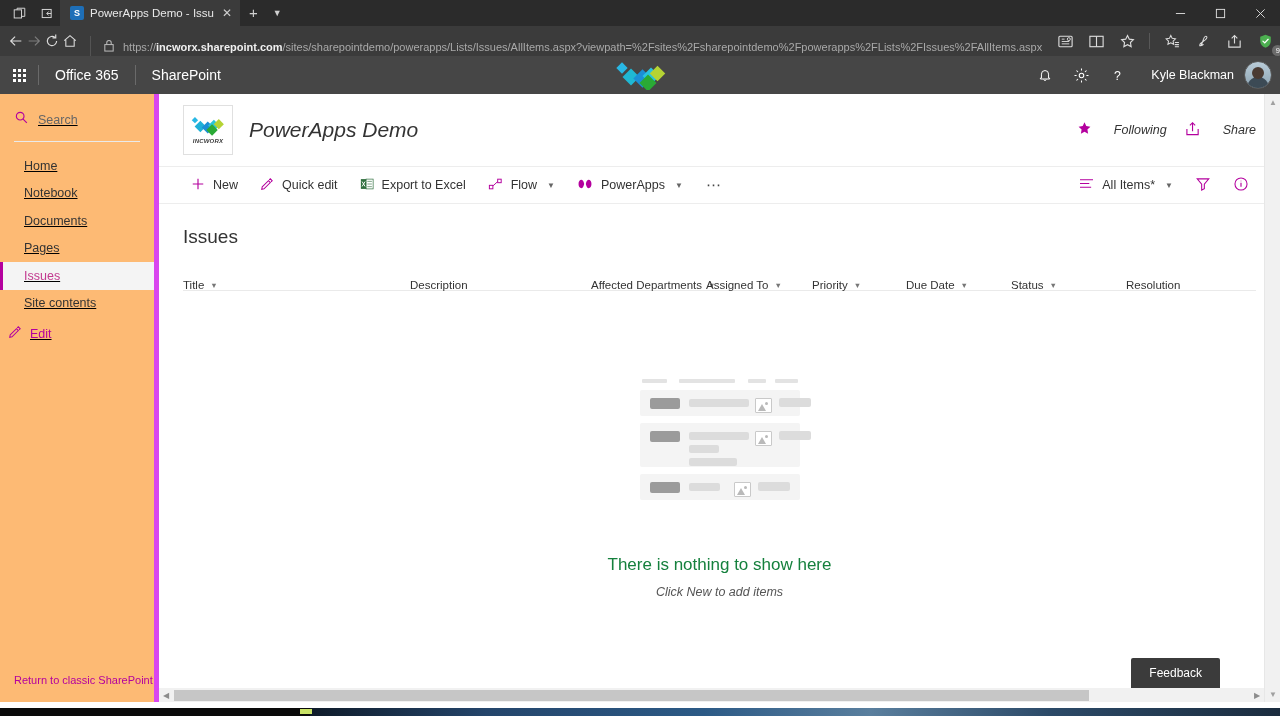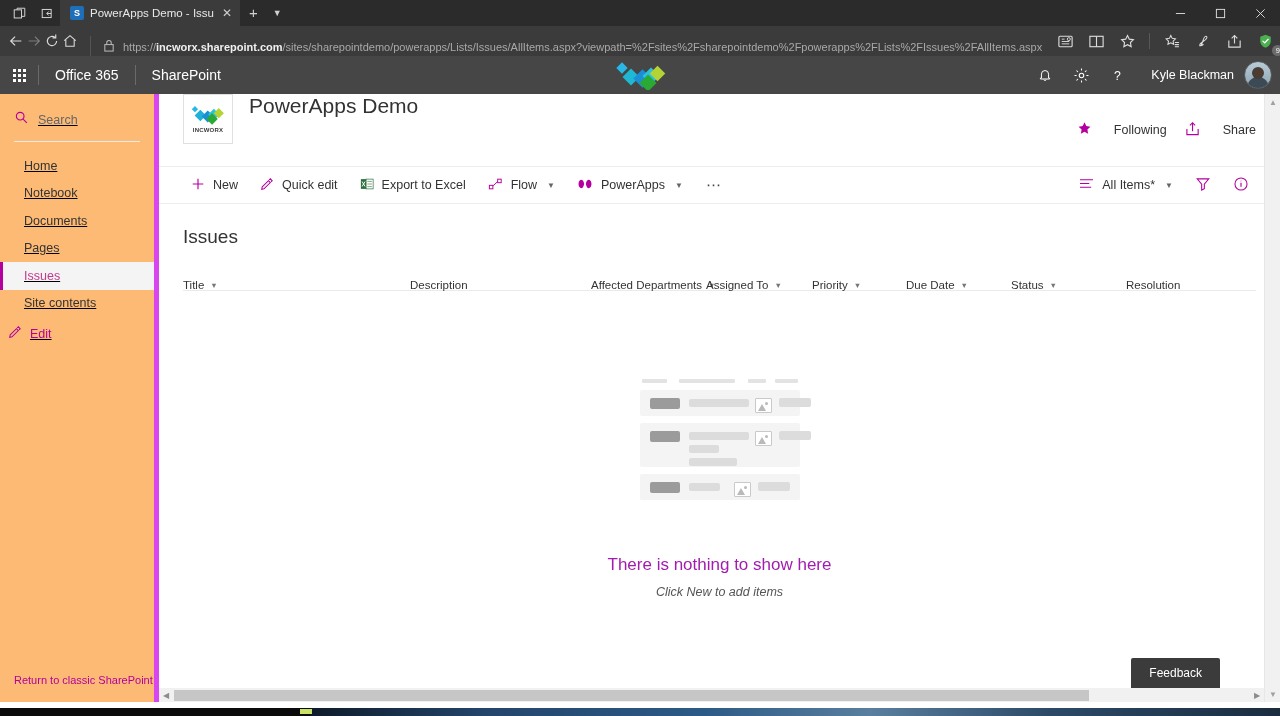--- a/index.html
+++ b/index.html
@@ -132,22 +132,23 @@
   }
   .classic-link {
     position:absolute; left:14px; bottom:16px; font-size:11px; color:#b4009e;
     white-space:nowrap;
   }
 
   
   .content { flex:1 1 auto; position:relative; overflow:hidden; background:#fff; }
 
   .site-header {
-    height: 72px; display:flex; padding: 0 24px;
+    height: 72px; display:flex; align-items:center; padding: 0 24px;
     position:relative;
+    font-style:italic;
   }
   .site-logo {
     width: 50px; height:50px; border:1px solid #e0e0e0; background:#fff;
     display:flex; flex-direction:column; align-items:center; justify-content:center;
     flex:0 0 auto; padding: 5px 3px;
   }
   .logo-diamonds { width: 36px; height: 20px; position:relative; }
   .logo-word {
     font-size:6px; letter-spacing:0.2px; color:#3b3b3b; font-weight:700;
     margin-top:2px; font-family:"Liberation Sans", sans-serif;
@@ -208,21 +209,21 @@
     position:absolute; left:2px; bottom:1.5px; width:0; height:0;
     border-left:4.5px solid transparent; border-right:4.5px solid transparent;
     border-bottom:7px solid #b9b9b9;
   }
   .ph-img u {
     position:absolute; right:2.5px; top:2.5px; width:3px; height:3px;
     border-radius:50%; background:#b9b9b9;
   }
   .ph-tail { width:32px; height:9px; background:#dcdcdc; border-radius:2px; flex:0 0 auto; margin-left:7px; }
 
-  .empty-title { font-size: 17px; color:#a21caf; margin-top: 48px; font-weight:400; }
+  .empty-title { font-size: 17px; color:#15803d; margin-top: 48px; font-weight:400; }
   .empty-sub { font-size: 12.5px; color:#555; margin-top: 10px; font-style: italic; }
 
   
   .vscroll {
     position:absolute; right:0; top: 0; bottom: 0; width: 16px;
     background:#f1f1f1; border-left:1px solid #e7e7e7;
   }
   .vscroll .arrow-up, .vscroll .arrow-dn {
     position:absolute; left:0; width:16px; height:16px; display:flex;
     align-items:center; justify-content:center; color:#a0a0a0; font-size:8px;

